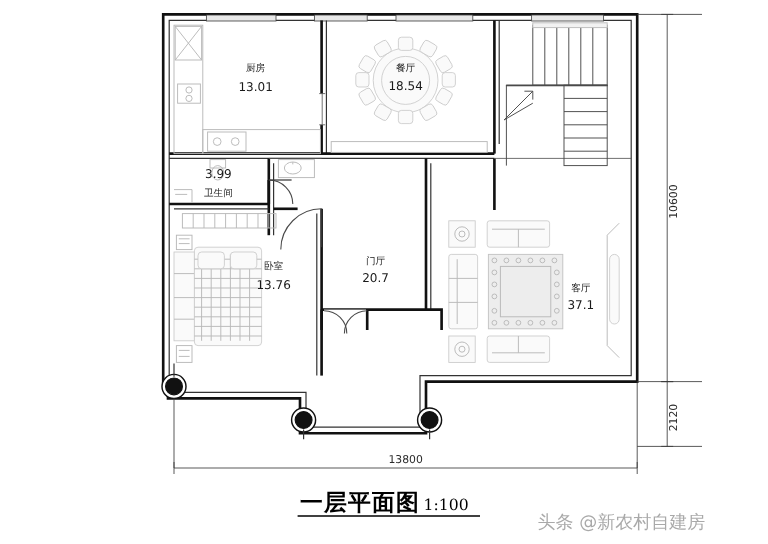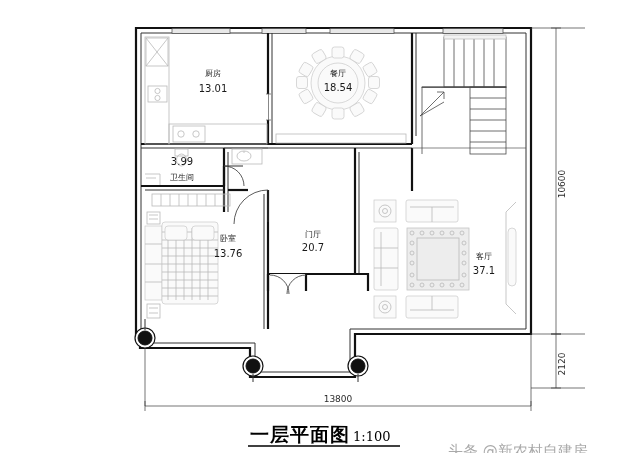--- a/index.html
+++ b/index.html
@@ -9,21 +9,21 @@
   }
   body {
     width: 640px;
     height: 453px;
     position: relative;
     font-family: "DejaVu Sans", "Liberation Sans", sans-serif;
     overflow: hidden;
   }
   #plan-root {
     position: absolute;
-    left: 0; top: 16px;
+    left: 0; top: 0;
     width: 640px;
     height: 376px;
   }
   svg.plan {
     display: block;
     width: 640px;
     height: 453px;
   }
   .room-name {
     font-family: "DejaVu Sans", "Liberation Sans", sans-serif;

